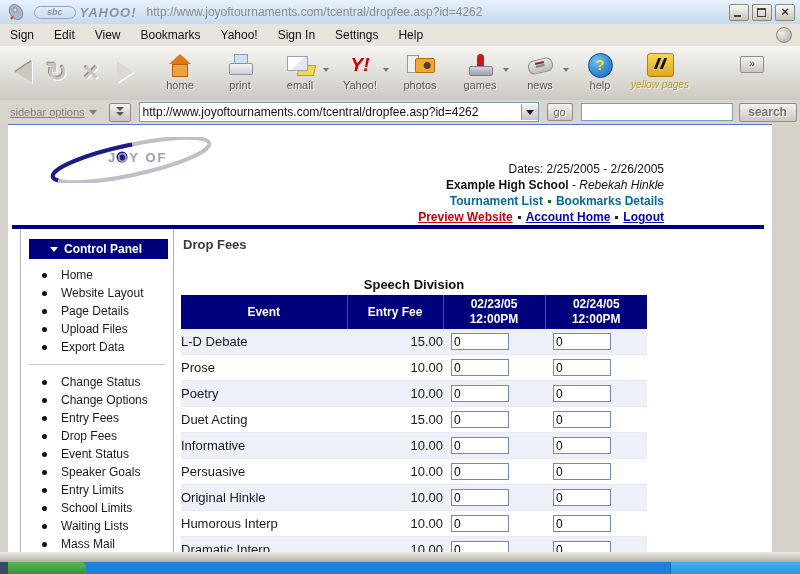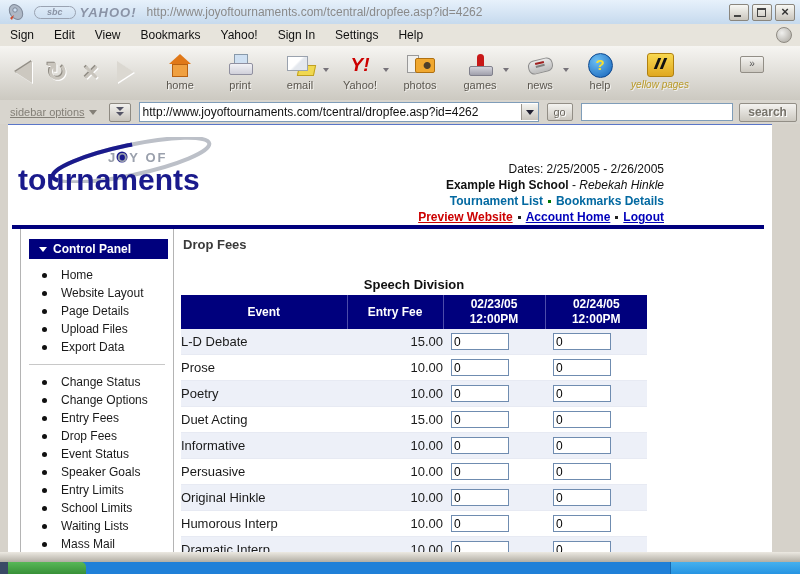--- a/index.html
+++ b/index.html
@@ -138,21 +138,21 @@
   .hdr-links1 a{color:#0369a1;font-weight:bold;}
   .hdr-links2 a{font-weight:bold;text-decoration:underline;}
   .hdr-links2 a.red{color:#cc0000;} .hdr-links2 a.blue{color:#0000bb;}
   .sq{display:inline-block;width:3px;height:3px;background:#222;margin:0 5px 2px 5px;}
   .sq.green{background:#007700;}
   .header-rule{position:absolute;left:4px;right:8px;top:100px;height:4px;background:#00007d;}
 
   .sidebar{position:absolute;left:12px;top:104px;width:152px;bottom:0;
     border-left:1px solid #b4b4b4;border-right:1px solid #b4b4b4;}
   .cp-header{margin:10px 5px 0 8px;height:20px;background:#00007d;color:#fff;font-size:12px;
-    font-weight:bold;line-height:20px;padding-left:10px;display:flex;align-items:center;gap:6px;}
+    font-weight:bold;line-height:20px;padding-left:21px;display:flex;align-items:center;gap:6px;}
   .cp-tri{width:0;height:0;border-left:4px solid transparent;border-right:4px solid transparent;
     border-top:5px solid #fff;display:inline-block;}
   .cp-list{margin-top:7px;}
   .cp-item{height:18px;line-height:18px;font-size:12px;color:#1a1a1a;display:flex;align-items:center;}
   .bullet{width:5px;height:5px;border-radius:50%;background:#111;margin:0 14px 0 21px;flex:0 0 auto;}
   .cp-divider{height:1px;background:#c8c8c8;margin:8px 8px;}
 
   .main{position:absolute;left:173px;top:104px;width:478px;}
   .main-heading{margin:8px 0 0 2px;font-size:13px;font-weight:bold;color:#3a3a3a;}
   .division{width:466px;margin-top:25px;text-align:center;font-size:13px;font-weight:bold;color:#111;}
@@ -312,21 +312,20 @@
 
   <div class="content">
 
     <div class="logo">
       <svg width="180" height="46" viewBox="0 0 180 46">
         <ellipse cx="85" cy="23" rx="80" ry="15" transform="rotate(-12 85 23)" fill="none" stroke="#bcc0c8" stroke-width="4"></ellipse>
         <ellipse cx="85" cy="23" rx="80" ry="15" transform="rotate(-12 85 23)" fill="none" stroke="#1a1a8c" stroke-width="4" stroke-dasharray="95 270" stroke-dashoffset="-160"></ellipse>
         <circle cx="76" cy="20" r="5.5" fill="#1a1a8c"></circle>
       </svg>
       <span class="logo-joy">JOY OF</span>
-      <span class="logo-main">tournaments</span>
     </div>
 
     <div class="header-right">
       <div class="hdr-dates">Dates: 2/25/2005 - 2/26/2005</div>
       <div class="hdr-school">
         <b>Example High School</b>
         <span>-</span>
         <i>Rebekah Hinkle</i>
       </div>
       <div class="hdr-links1"><a class="green">Tournament List</a><span class="sq green"></span><a class="green">Bookmarks Details</a></div>

